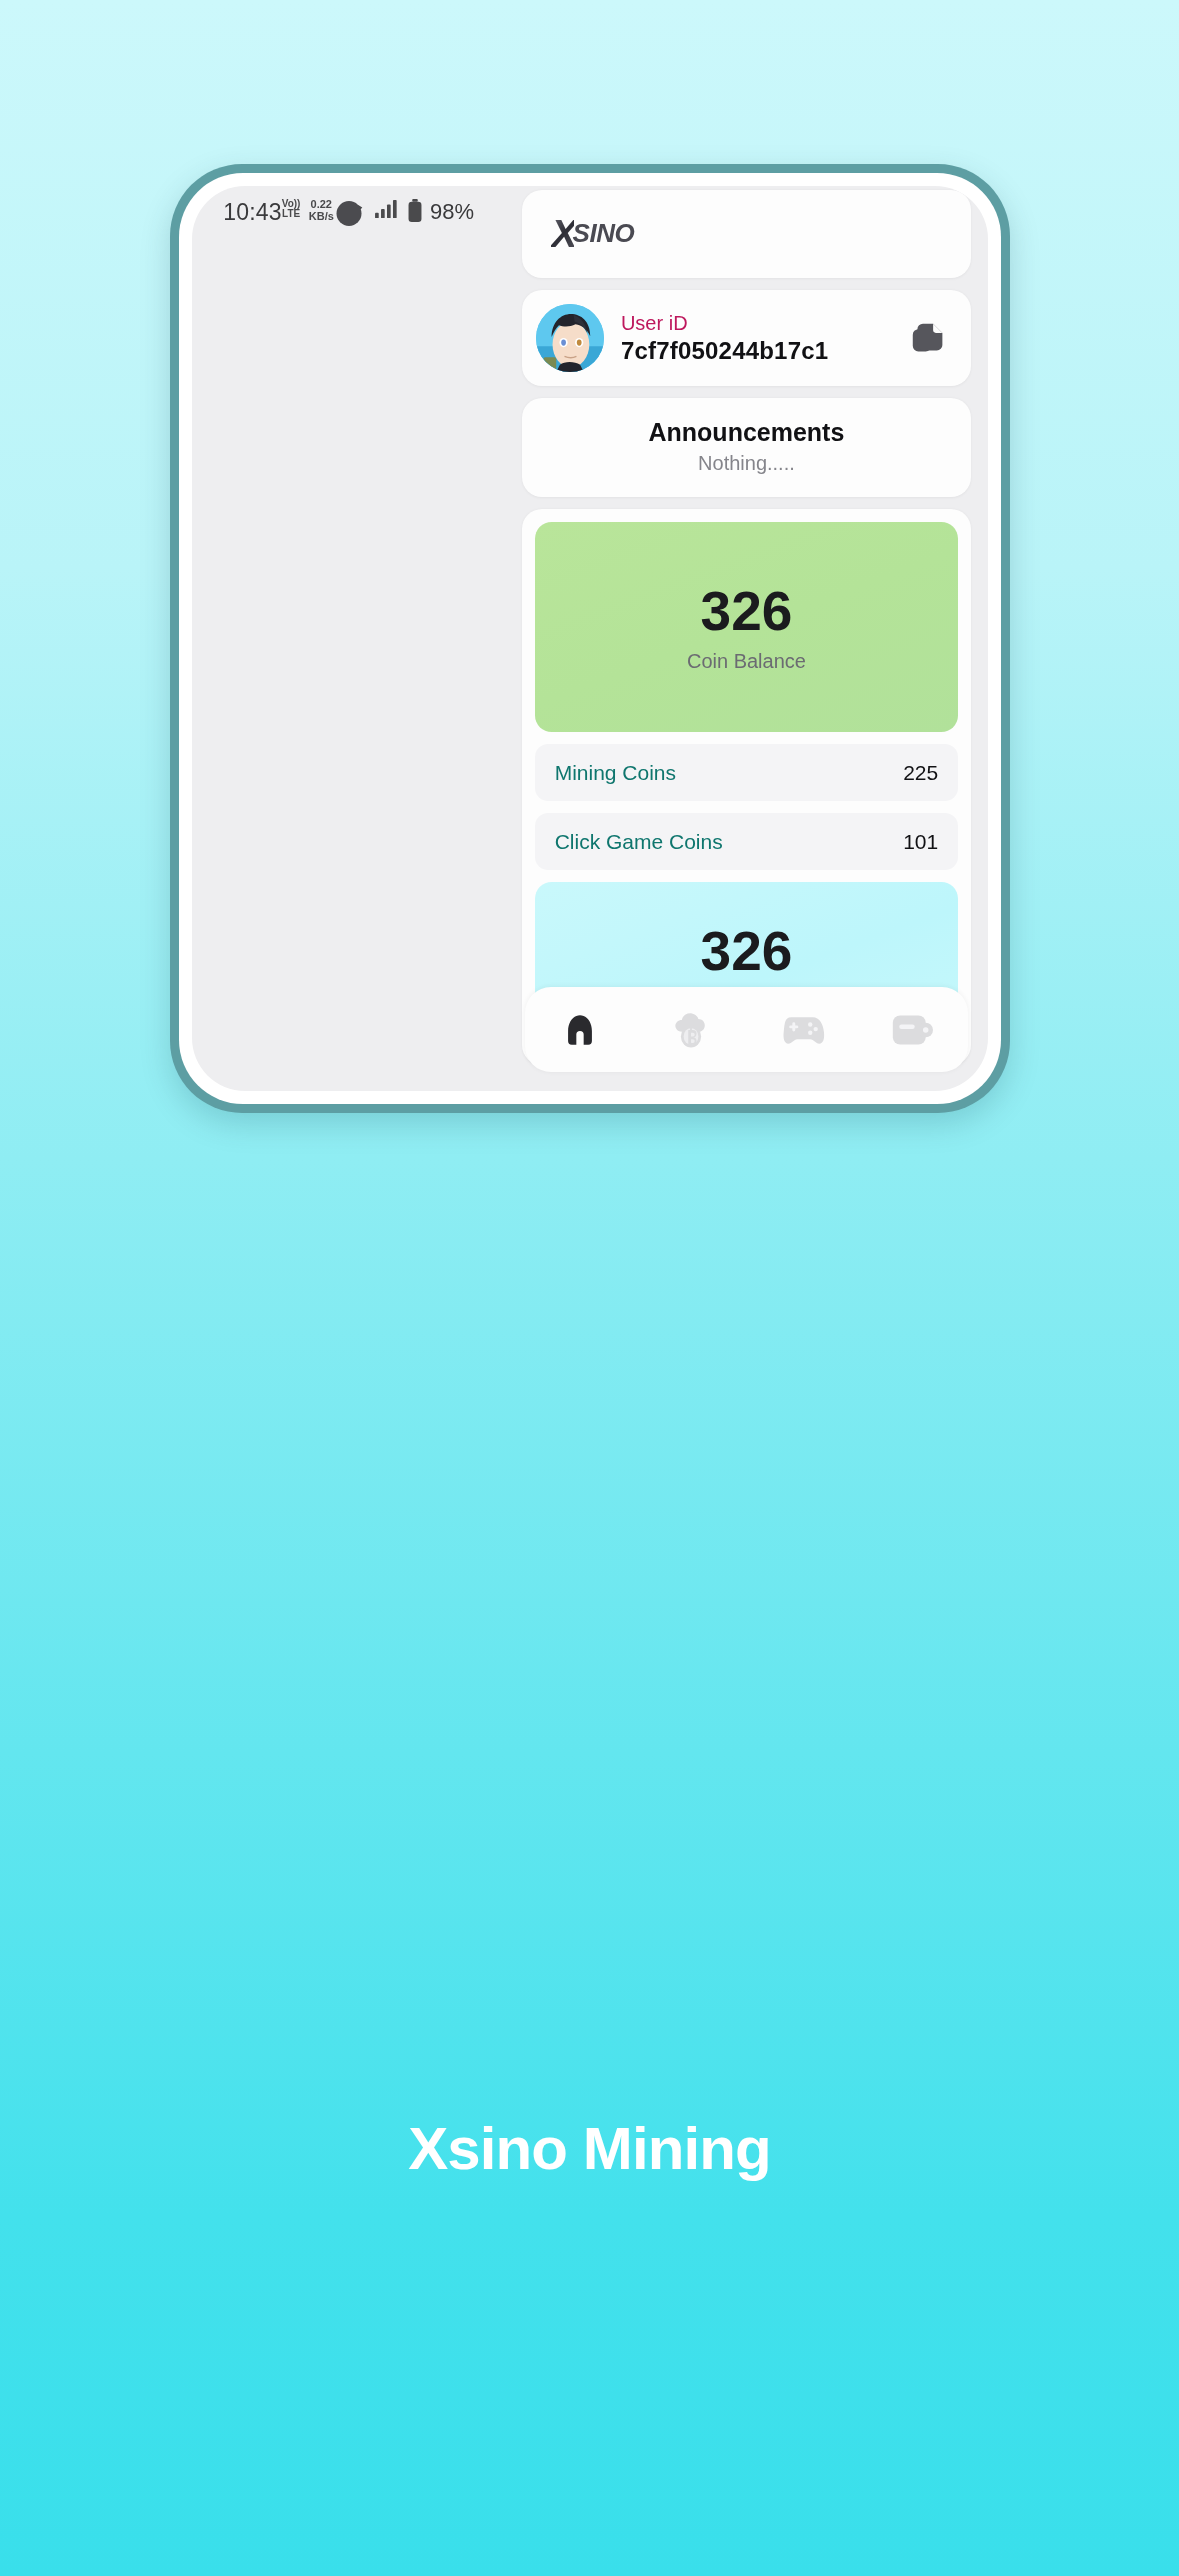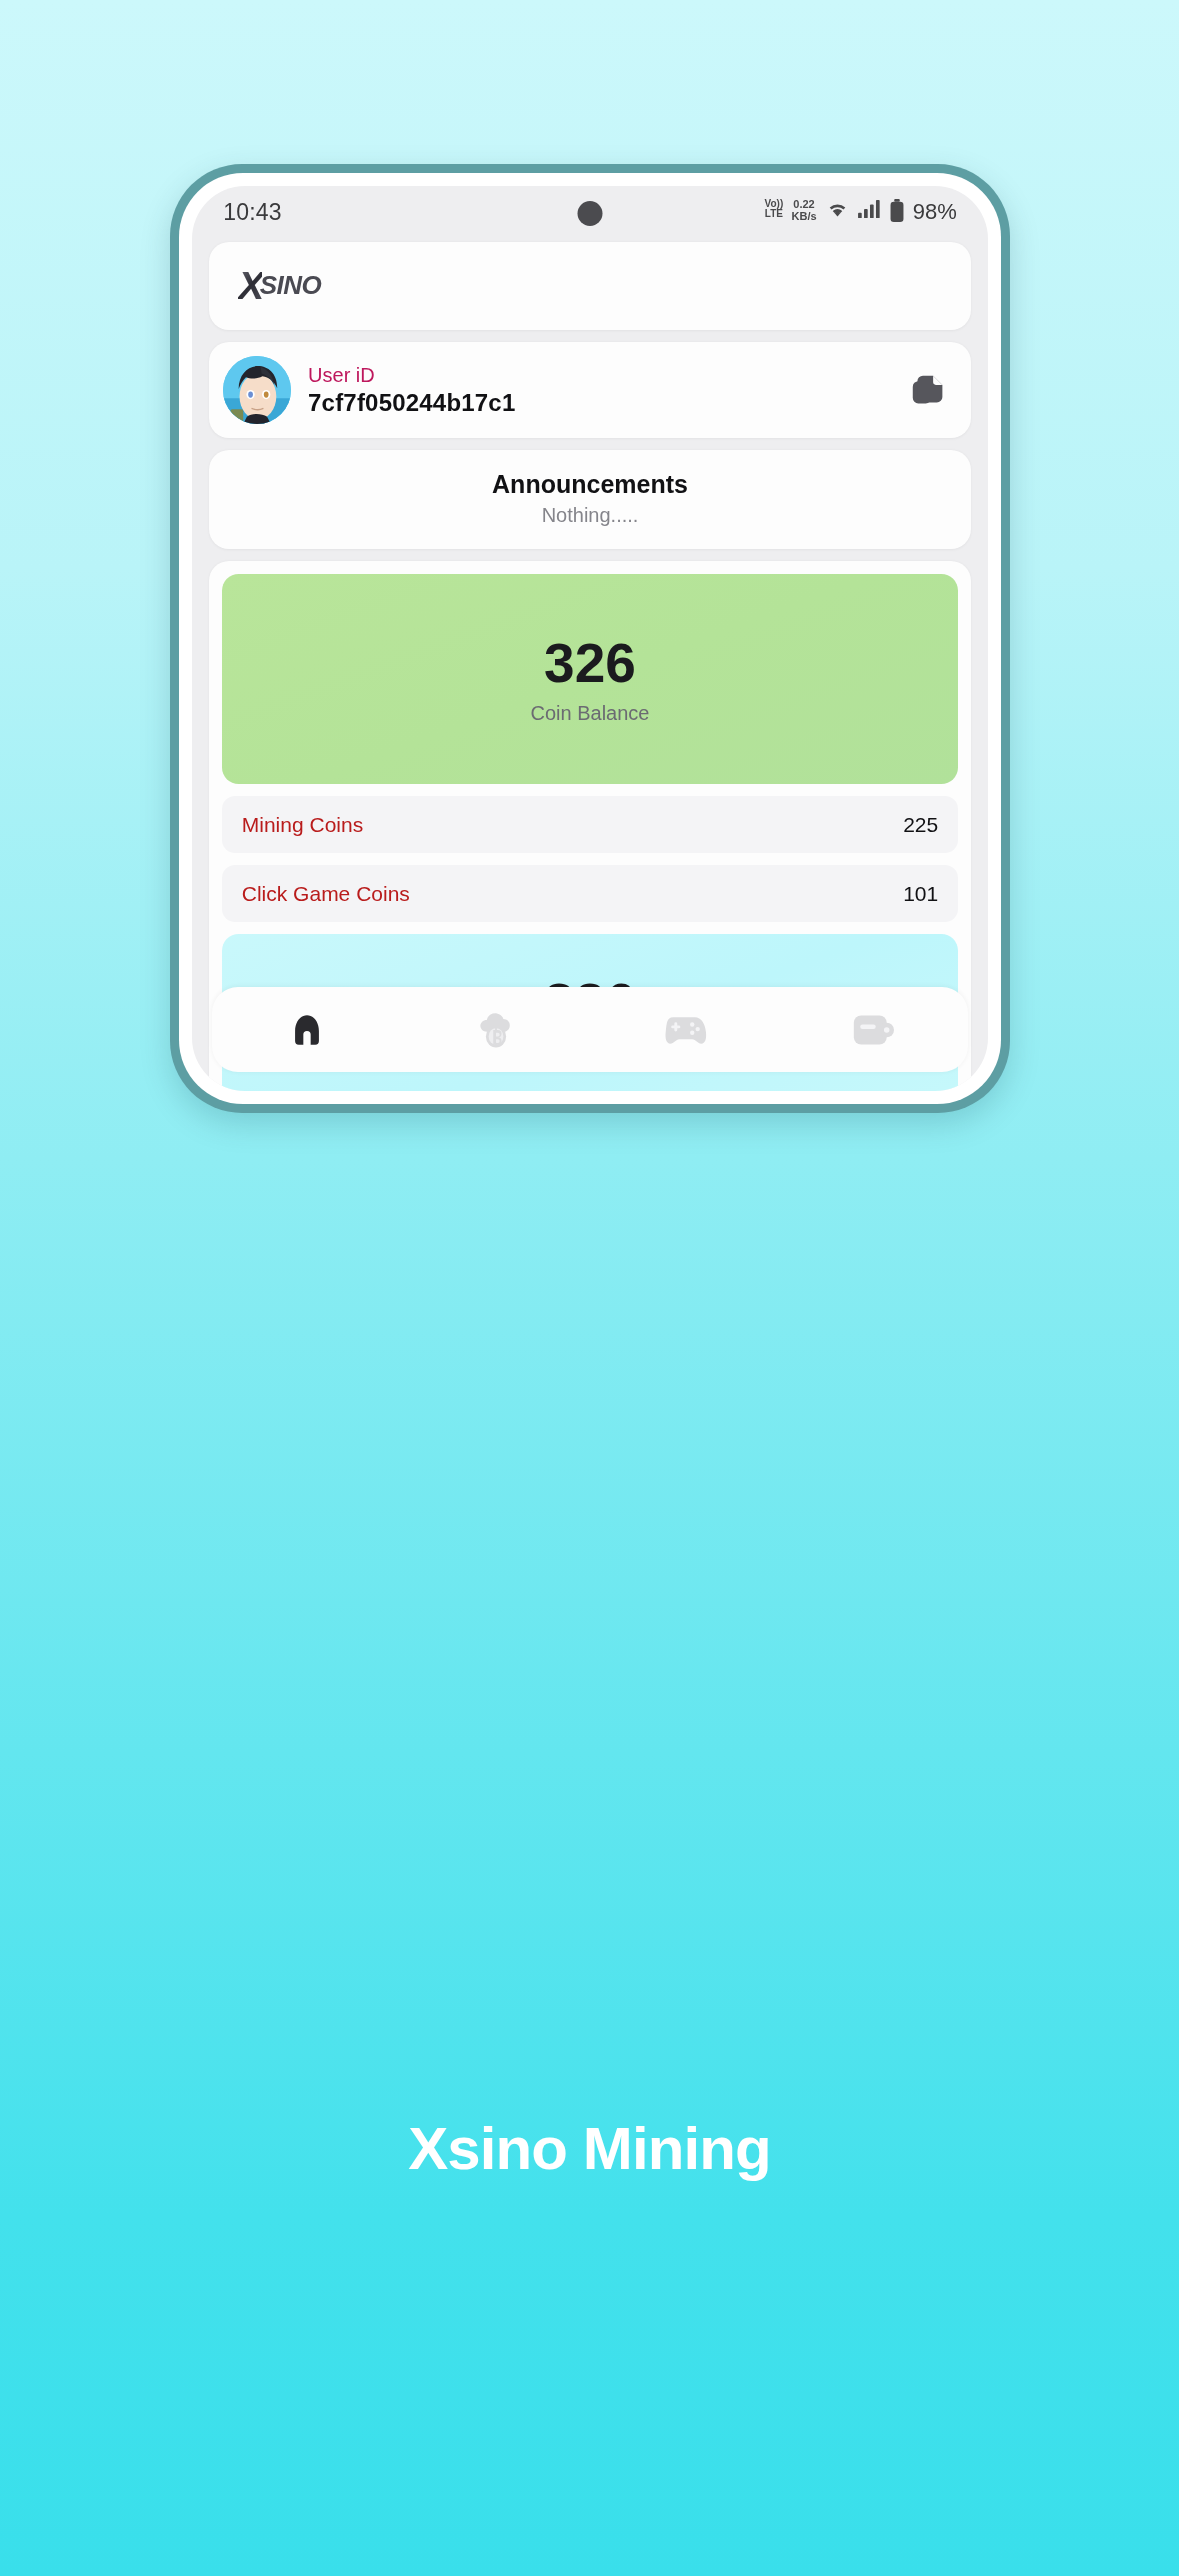--- a/index.html
+++ b/index.html
@@ -24,21 +24,21 @@
     background:#ffffff;
     border-radius:64px;
     padding:13px;
   }
   .screen {
     width:100%; height:100%;
     background:#eeeef0;
     border-radius:53px;
     overflow:hidden;
     position:relative;
-    display:flex; flex-direction:column;
+    display:flex; flex-direction:row;
   }
 
   
   .statusbar {
     height:52px; flex:0 0 52px;
     display:flex; align-items:center; justify-content:space-between;
     padding:0 31px;
     position:relative;
   }
   .sb-time { font-size:23px; color:#3a3a3c; letter-spacing:0.2px; }
@@ -97,21 +97,21 @@
     border-radius:16.6px; height:210px;
     display:flex; flex-direction:column; align-items:center; justify-content:center;
   }
   .bignum { font-size:55px; font-weight:bold; color:#1b1b1e; line-height:59px; }
   .biglabel { font-size:20px; color:#6b6b72; margin-top:9.2px; }
   .statrow {
     height:57px; margin-top:12px; background:#f4f4f6; border-radius:13px;
     display:flex; align-items:center; justify-content:space-between;
     padding:0 20px;
   }
-  .statrow .k { font-size:21px; color:#b91c1c; }
+  .statrow .k { font-size:21px; color:#0f766e; }
   .statrow .v { font-size:21px; color:#111114; font-weight:normal; }
   .cyancard {
     background:linear-gradient(160deg,#c9f8fb 0%,#bdf6fb 55%,#c6f8fb 100%);
     border-radius:16.6px; height:170px; margin-top:12px;
     display:flex; flex-direction:column; align-items:center; justify-content:center;
   }
 
   
   .bottomnav {
     position:absolute; left:20px; right:20px; bottom:18.4px;

